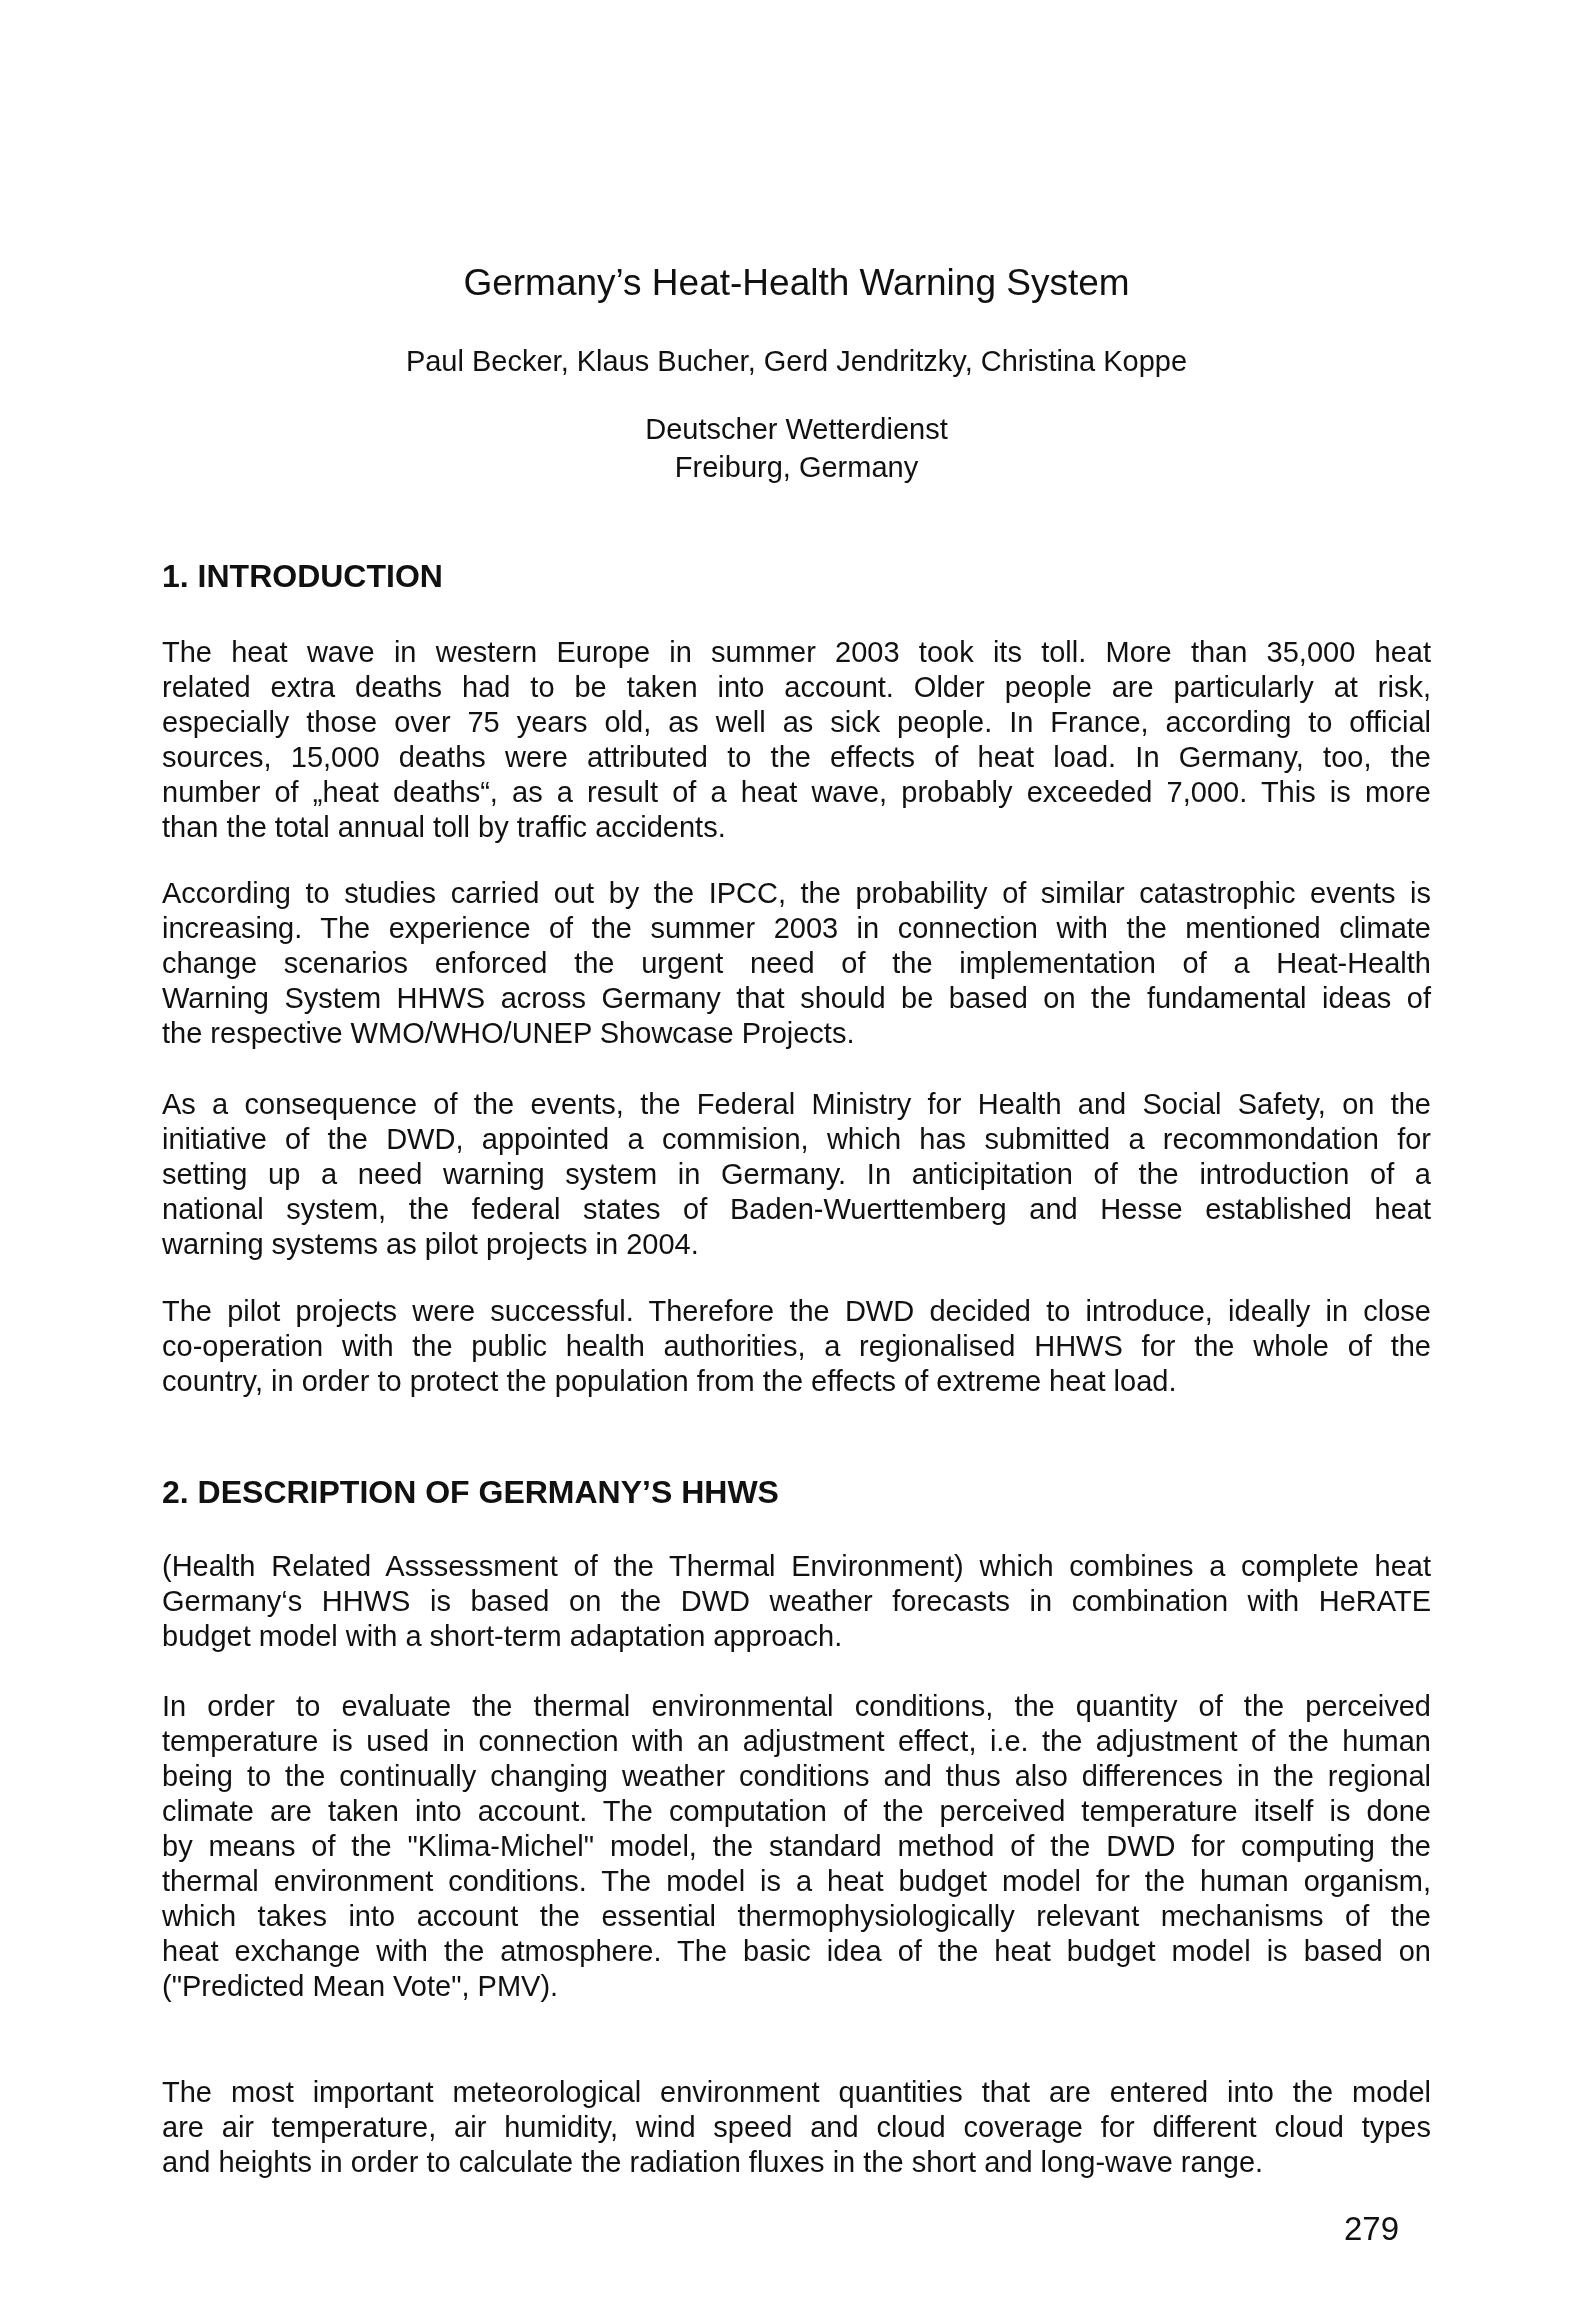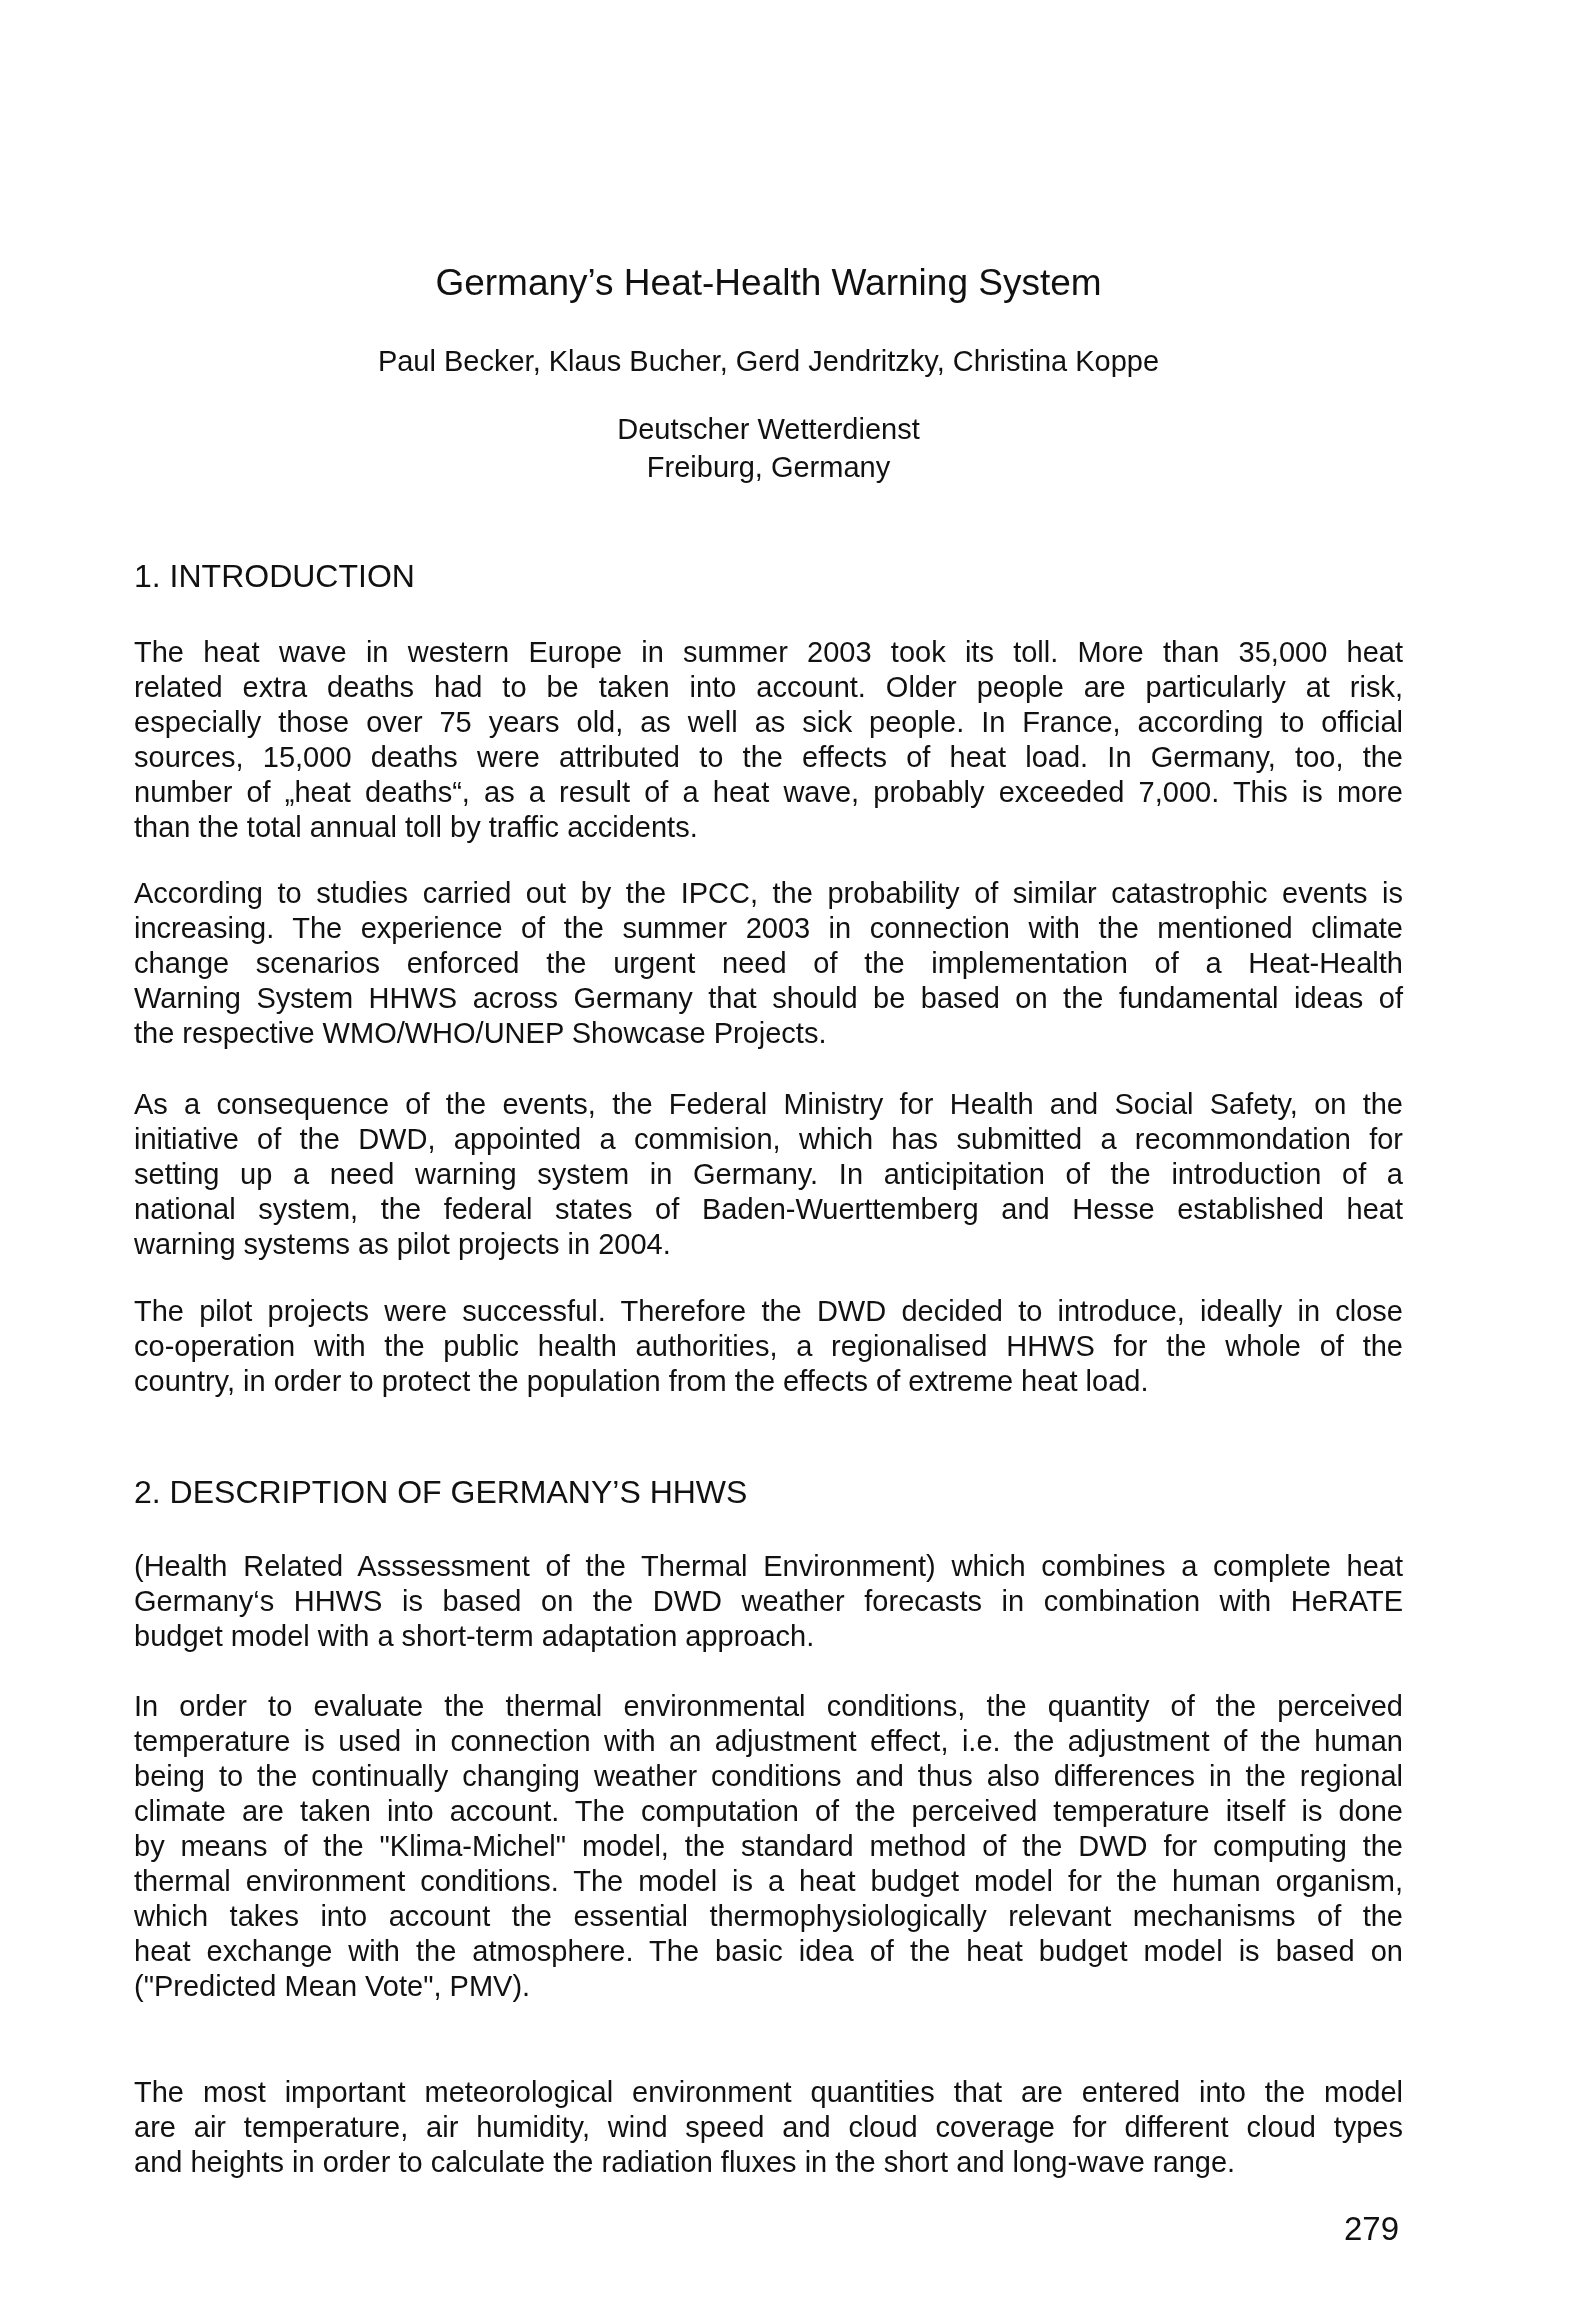--- a/index.html
+++ b/index.html
@@ -1,23 +1,23 @@
 <!DOCTYPE html>
 <html style="font-size:12.7px"><head>
 <meta charset="utf-8">
 <style>
   html, body { margin: 0; padding: 0; background: #ffffff; }
   body { width: 1591px; height: 2319px; position: relative; overflow: hidden;
          font-family: "Liberation Sans", "DejaVu Sans", sans-serif; color: #111111; }
-  .abs { position: absolute; }
+  .abs { position: absolute; margin-left: 28px; }
   .center { left: 134px; width: 1269px; text-align: center; white-space: nowrap; }
   .title { font-size: 37px; line-height: 37px; top: 264px; }
   .authors { font-size: 29px; line-height: 29px; top: 347px; }
   .affil { font-size: 29px; line-height: 38px; top: 410px; }
-  .heading { left: 134px; font-size: 32px; line-height: 32px; font-weight: normal; white-space: nowrap; }
+  .heading { left: 134px; font-size: 32px; line-height: 32px; font-weight: bold; white-space: nowrap; }
   .para { left: 134px; width: 1269px; font-size: 29px; line-height: 35px; }
   .line { display: block; text-align: justify; text-align-last: justify; white-space: nowrap; height: 35px; overflow: visible; }
   .line.last { text-align-last: left; text-align: right; }
   .pagenum { font-size: 33px; line-height: 33px; top: 2212px; right: 192px; }
 </style>
 </head>
 <body>
 
 <div>
 

